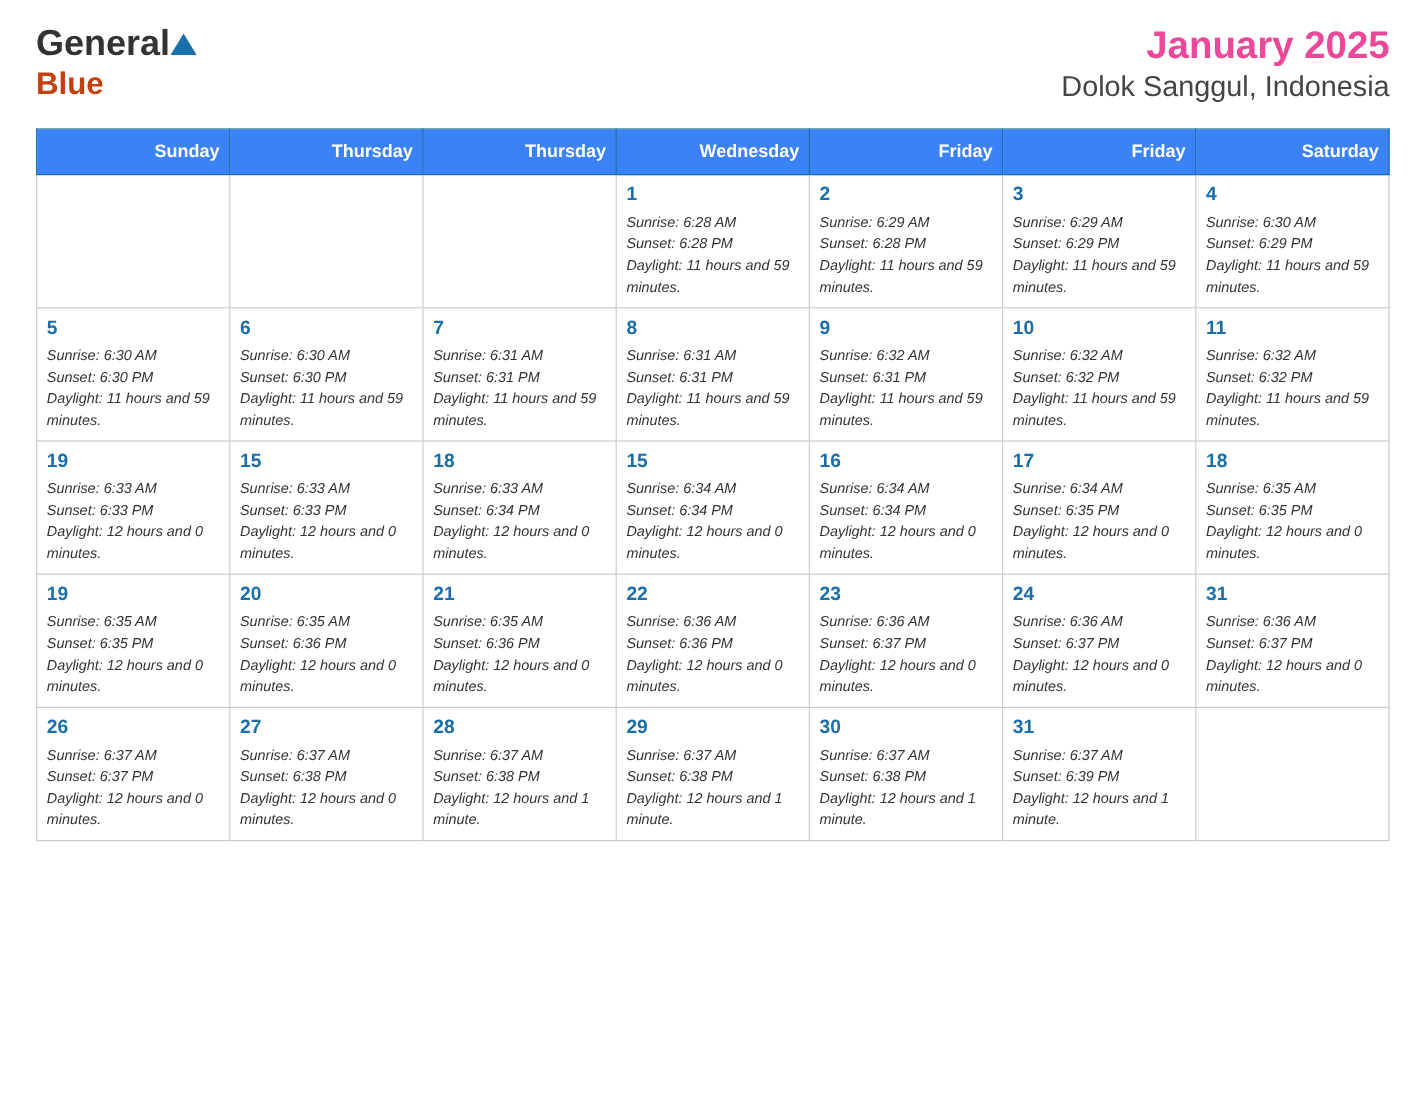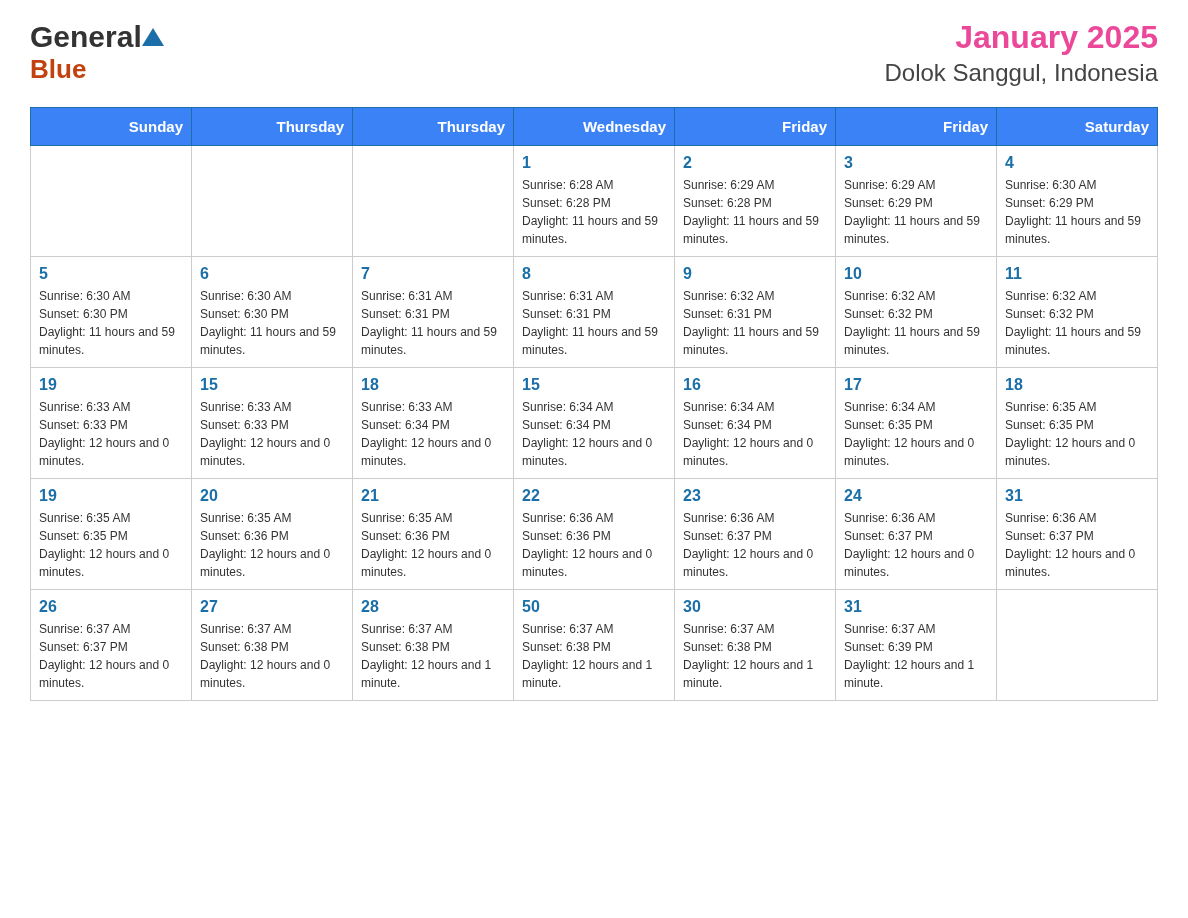--- a/index.html
+++ b/index.html
@@ -72,20 +72,21 @@
       font-size: 16px;
       font-weight: bold;
       color: #1a6fa8;
       display: block;
       margin-bottom: 4px;
     }
     .day-info {
       font-size: 12px;
       color: #333;
       line-height: 1.5;
+      font-style: italic;
     }
     .empty-cell {
       background: #fff;
     }
     .logo-wrapper {
       display: flex;
       flex-direction: column;
     }
     .logo-line1 {
       display: flex;
@@ -244,21 +245,21 @@
         </td>
         <td>
           <span class="day-number">27</span>
           <div class="day-info">Sunrise: 6:37 AM<br>Sunset: 6:38 PM<br>Daylight: 12 hours and 0 minutes.</div>
         </td>
         <td>
           <span class="day-number">28</span>
           <div class="day-info">Sunrise: 6:37 AM<br>Sunset: 6:38 PM<br>Daylight: 12 hours and 1 minute.</div>
         </td>
         <td>
-          <span class="day-number">50</span>
+          <span class="day-number">29</span>
           <div class="day-info">Sunrise: 6:37 AM<br>Sunset: 6:38 PM<br>Daylight: 12 hours and 1 minute.</div>
         </td>
         <td>
           <span class="day-number">30</span>
           <div class="day-info">Sunrise: 6:37 AM<br>Sunset: 6:38 PM<br>Daylight: 12 hours and 1 minute.</div>
         </td>
         <td>
           <span class="day-number">31</span>
           <div class="day-info">Sunrise: 6:37 AM<br>Sunset: 6:39 PM<br>Daylight: 12 hours and 1 minute.</div>
         </td>

